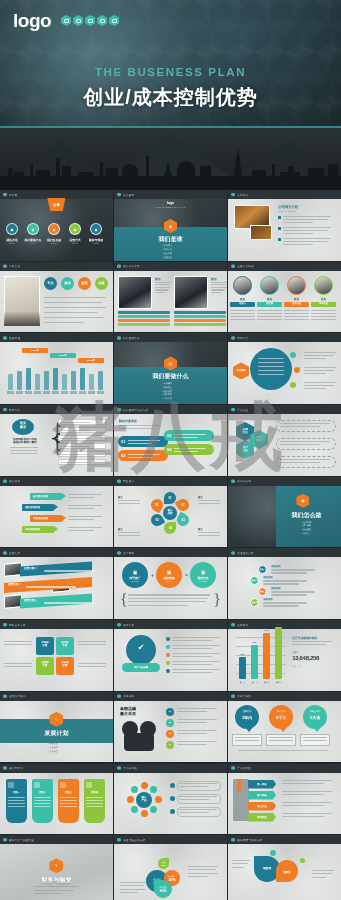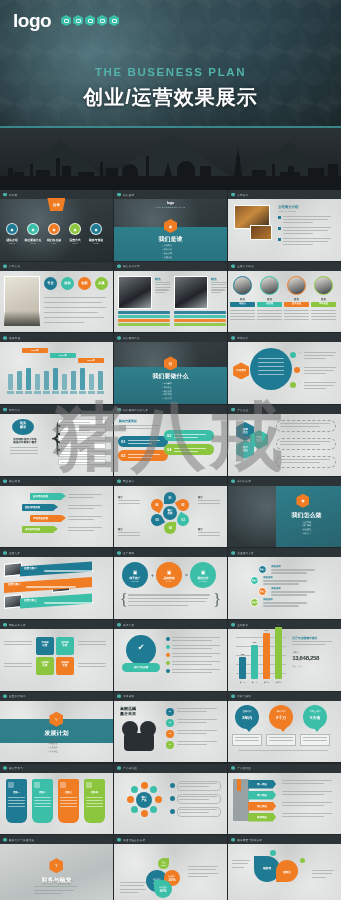--- a/index.html
+++ b/index.html
@@ -114,21 +114,21 @@
             <i></i>
           </span>
         <span class="hexi">
             <i></i>
           </span>
       </div>
     </div>
 
     <div class="hero-title-wrap">
       <div class="hero-sub">THE BUSENESS PLAN</div>
-      <div class="hero-main">创业/运营效果展示</div>
+      <div class="hero-main">创业/成本控制优势</div>
     </div>
 
     <div class="hero-divider"></div>
 
     <div class="skyline">
       <svg width="341" height="62" viewBox="0 0 341 62">
         <polygon points="0,62 60,12 120,62" fill="#232a2c"></polygon>
         <polygon points="90,62 170,6 250,62" fill="#262d30"></polygon>
         <polygon points="210,62 290,14 341,62" fill="#222a2c"></polygon>
         <rect x="0" y="48" width="341" height="14" fill="#14181a"></rect>

